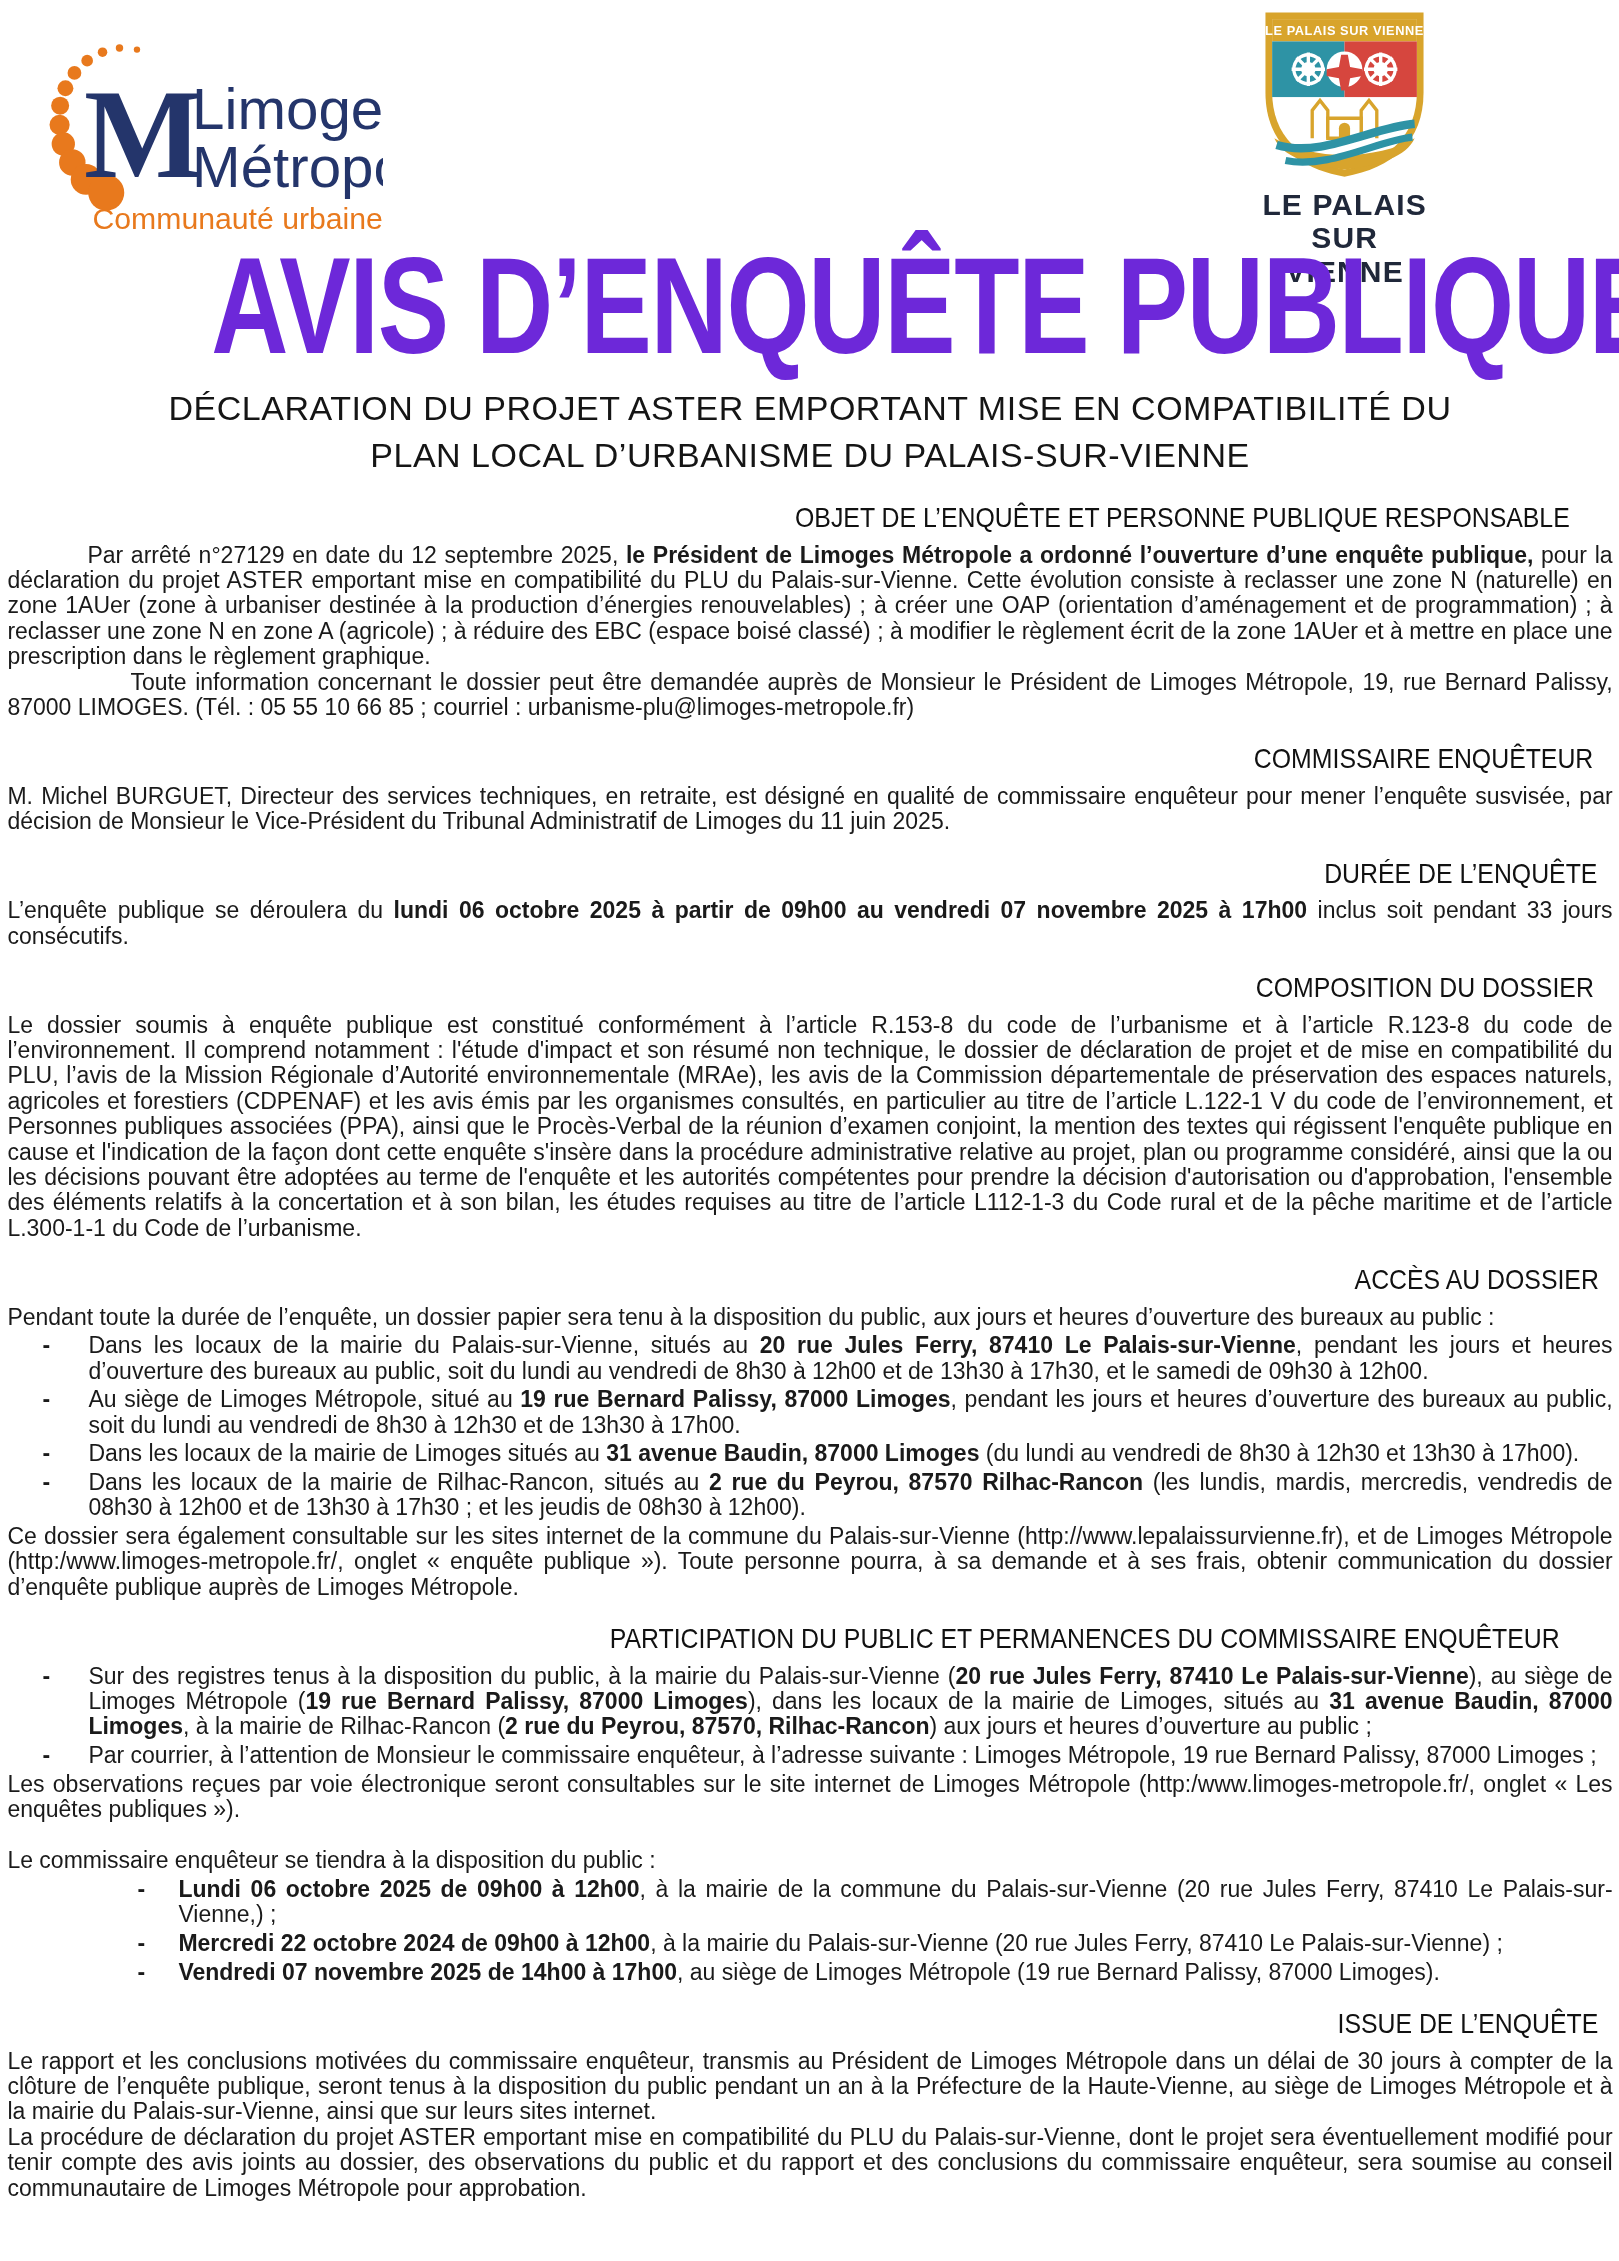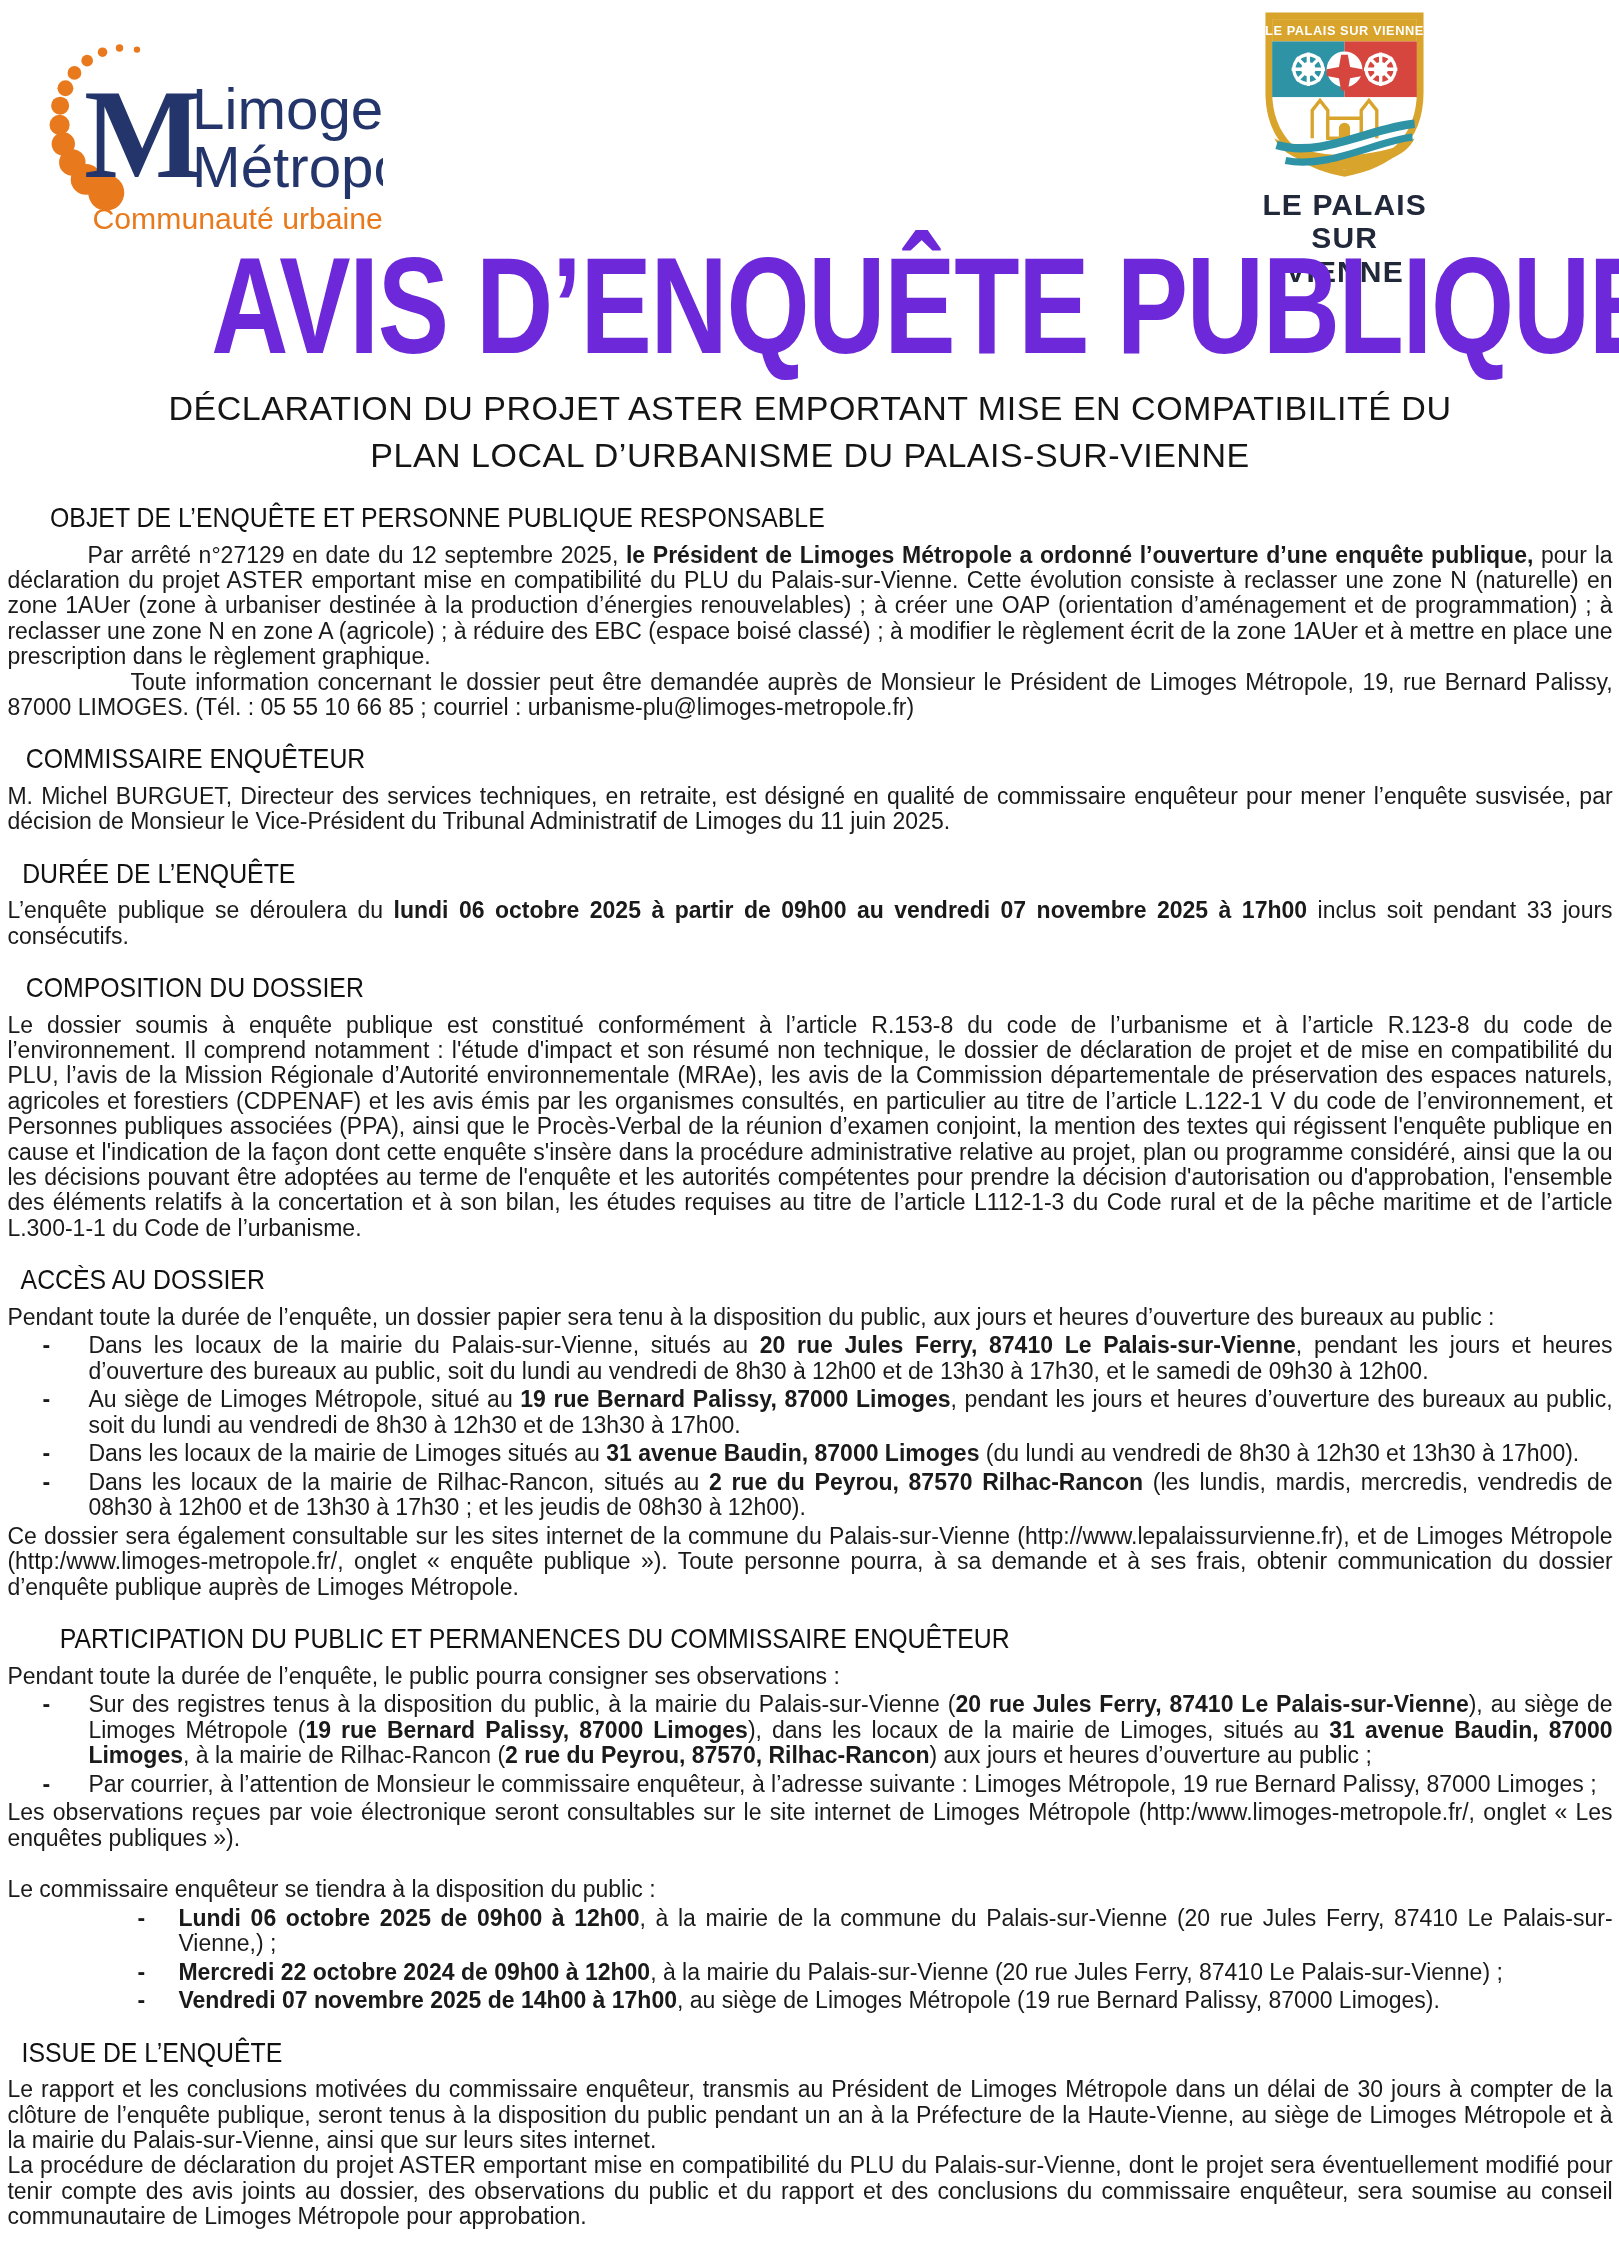--- a/index.html
+++ b/index.html
@@ -34,21 +34,21 @@
     margin-top:13.8px;
     text-align:center;
     font-size:34px;
     line-height:1.38;
     font-weight:500;
     letter-spacing:0.5px;
     color:#151515;
   }
   
   .sec-h{
-    text-align:left;
+    text-align:right;
     font-size:27.6px;
     font-weight:500;
     margin:23px 0 8.5px 0;
     color:#111;
   }
   .sec-h .cond2{display:inline-block;transform:scaleX(.9);transform-origin:50% 50%;letter-spacing:0;}
   .para{
     font-size:23px;
     line-height:25.4px;
     text-align:justify;
@@ -186,21 +186,20 @@
       <li><span>Dans les locaux de la mairie de Limoges situés au </span><b>31 avenue Baudin, 87000 Limoges</b><span> (du lundi au vendredi de 8h30 à 12h30 et 13h30 à 17h00).</span></li>
       <li><span>Dans les locaux de la mairie de Rilhac-Rancon, situés au </span><b>2 rue du Peyrou, 87570 Rilhac-Rancon</b><span> (les lundis, mardis, mercredis, vendredis de 08h30 à 12h00 et de 13h30 à 17h30 ; et les jeudis de 08h30 à 12h00).</span></li>
     </ul>
     <p class="para">Ce dossier sera également consultable sur les sites internet de la commune du Palais-sur-Vienne (http://www.lepalaissurvienne.fr), et de Limoges Métropole (http:/www.limoges-metropole.fr/, onglet « enquête publique »). Toute personne pourra, à sa demande et à ses frais, obtenir communication du dossier d’enquête publique auprès de Limoges Métropole.</p>
   </div>
 
   <div>
     <div class="sec-h">
       <span class="cond2">PARTICIPATION DU PUBLIC ET PERMANENCES DU COMMISSAIRE ENQUÊTEUR</span>
     </div>
-    <p class="para">Pendant toute la durée de l’enquête, le public pourra consigner ses observations :</p>
     <ul class="dash">
       <li><span>Sur des registres tenus à la disposition du public, à la mairie du Palais-sur-Vienne (</span><b>20 rue Jules Ferry, 87410 Le Palais-sur-Vienne</b><span>), au siège de Limoges Métropole (</span><b>19 rue Bernard Palissy, 87000 Limoges</b><span>), dans les locaux de la mairie de Limoges, situés au </span><b>31 avenue Baudin, 87000 Limoges</b><span>, à la mairie de Rilhac-Rancon (</span><b>2 rue du Peyrou, 87570, Rilhac-Rancon</b><span>) aux jours et heures d’ouverture au public ;</span></li>
       <li><span>Par courrier, à l’attention de Monsieur le commissaire enquêteur, à l’adresse suivante : Limoges Métropole, 19 rue Bernard Palissy, 87000 Limoges ;</span></li>
     </ul>
     <p class="para">Les observations reçues par voie électronique seront consultables sur le site internet de Limoges Métropole (http:/www.limoges-metropole.fr/, onglet « Les enquêtes publiques »).</p>
     <p class="para gap-top">Le commissaire enquêteur se tiendra à la disposition du public :</p>
     <ul class="dash deep">
       <li><b>Lundi 06 octobre 2025 de 09h00 à 12h00</b><span>, à la mairie de la commune du Palais-sur-Vienne (20 rue Jules Ferry, 87410 Le Palais-sur-Vienne,) ;</span></li>
       <li><b>Mercredi 22 octobre 2024 de 09h00 à 12h00</b><span>, à la mairie du Palais-sur-Vienne (20 rue Jules Ferry, 87410 Le Palais-sur-Vienne) ;</span></li>
       <li><b>Vendredi 07 novembre 2025 de 14h00 à 17h00</b><span>, au siège de Limoges Métropole (19 rue Bernard Palissy, 87000 Limoges).</span></li>

